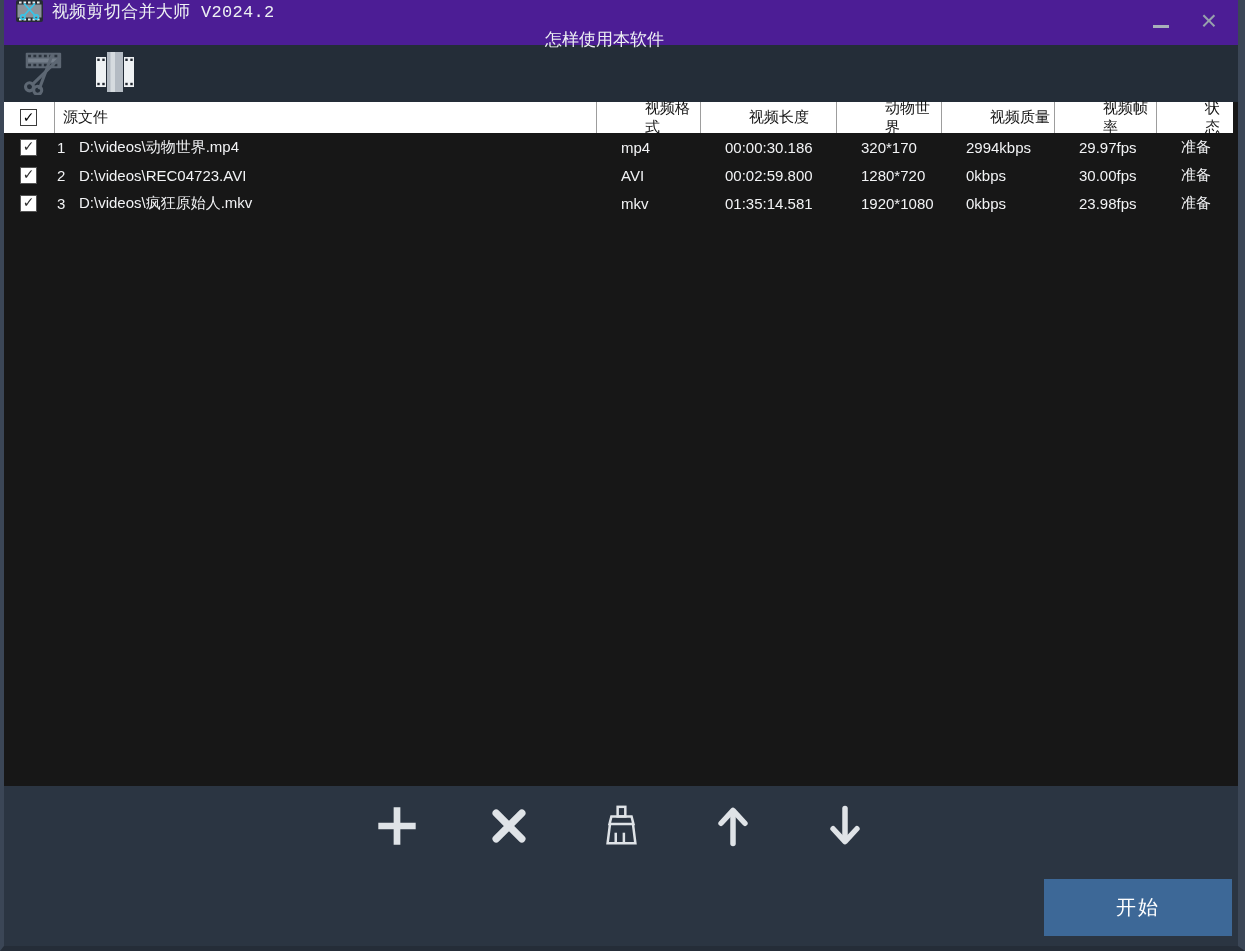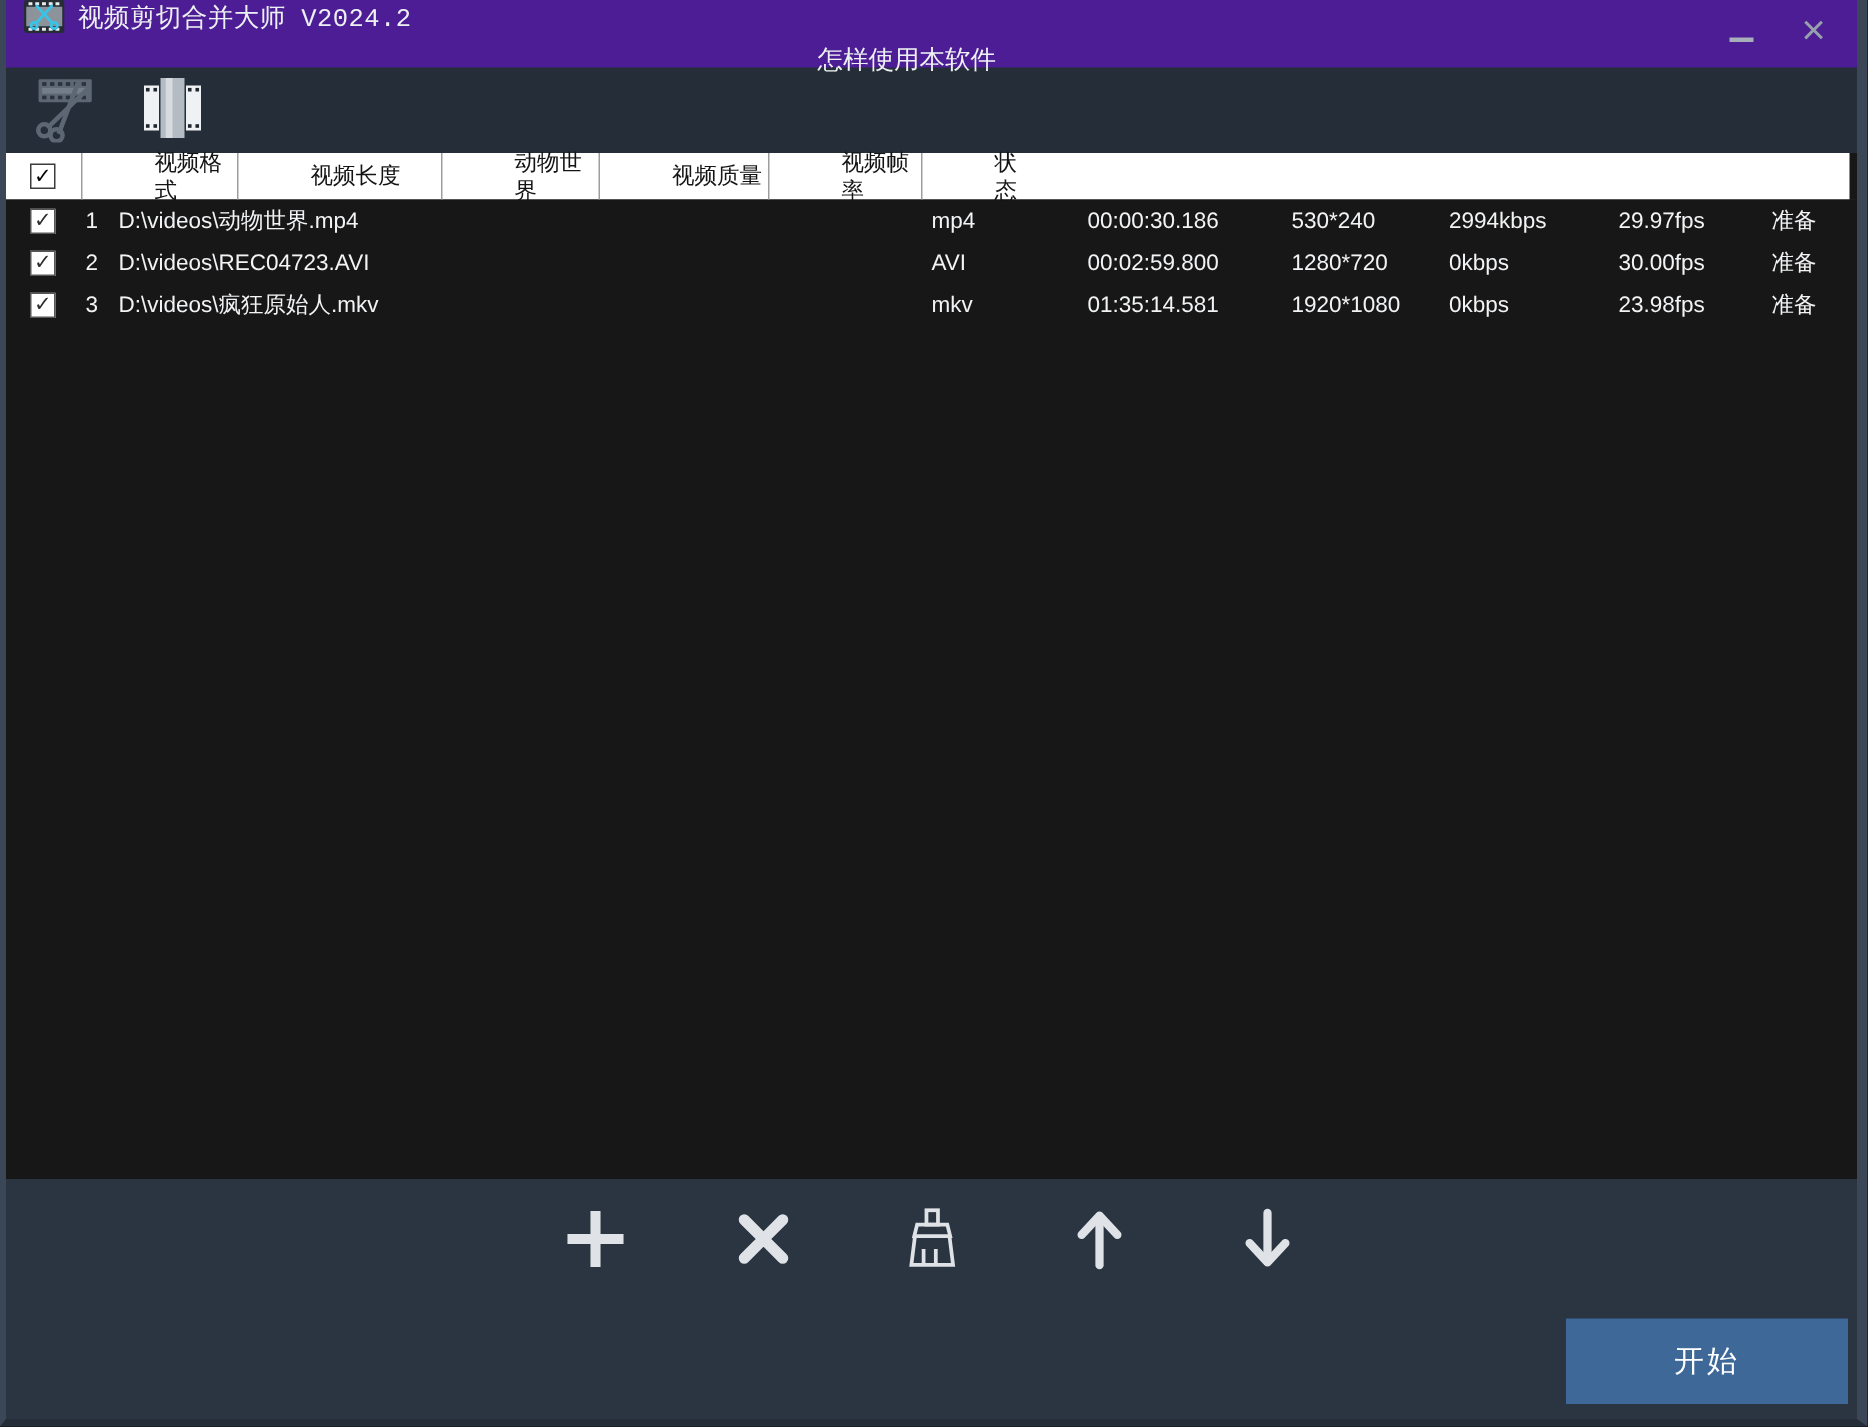--- a/index.html
+++ b/index.html
@@ -176,20 +176,21 @@
     </button>
   </div>
 
   <div class="table-header">
     <div class="header-row">
       <div class="hcell hc-check">
         <span class="checkbox">
           <span class="check">✓</span>
         </span>
       </div>
+      <div class="hcell hc-file">源文件</div>
       <div class="hcell hc-format">视频格式</div>
       <div class="hcell hc-length">视频长度</div>
       <div class="hcell hc-size">动物世界</div>
       <div class="hcell hc-quality">视频质量</div>
       <div class="hcell hc-fps">视频帧率</div>
       <div class="hcell hc-status">状态</div>
     </div>
   </div>
 
   <div class="table-body">
@@ -198,21 +199,21 @@
         <span class="checkbox">
           <span class="check">✓</span>
         </span>
       </div>
       <div class="cell c-file">
         <span class="row-index">1</span>
         <span class="row-file">D:\videos\动物世界.mp4</span>
       </div>
       <div class="cell c-format">mp4</div>
       <div class="cell c-length">00:00:30.186</div>
-      <div class="cell c-size">530*240</div>
+      <div class="cell c-size">320*170</div>
       <div class="cell c-quality">2994kbps</div>
       <div class="cell c-fps">29.97fps</div>
       <div class="cell c-status">准备</div>
     </div>
       <div class="row">
       <div class="cell c-check">
         <span class="checkbox">
           <span class="check">✓</span>
         </span>
       </div>

